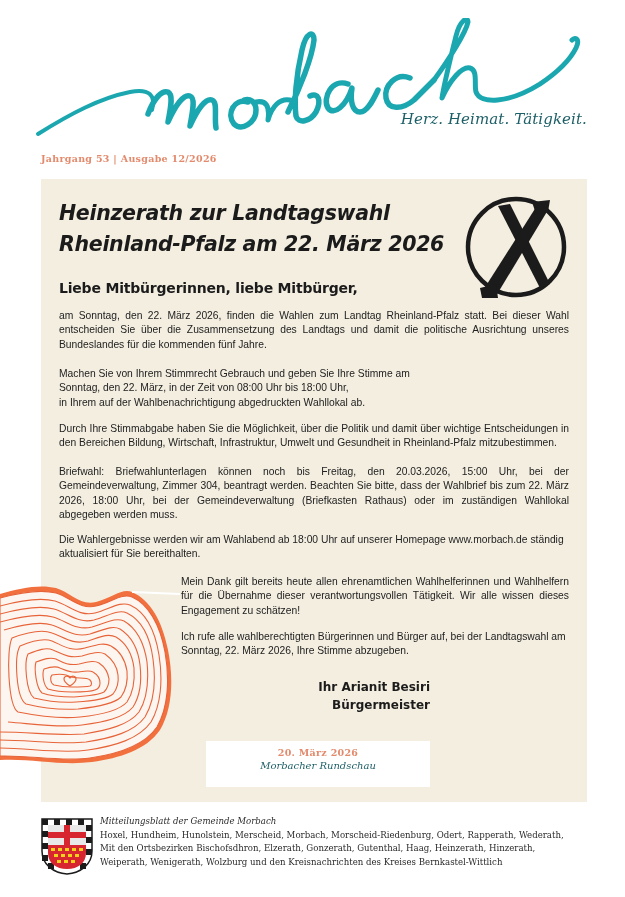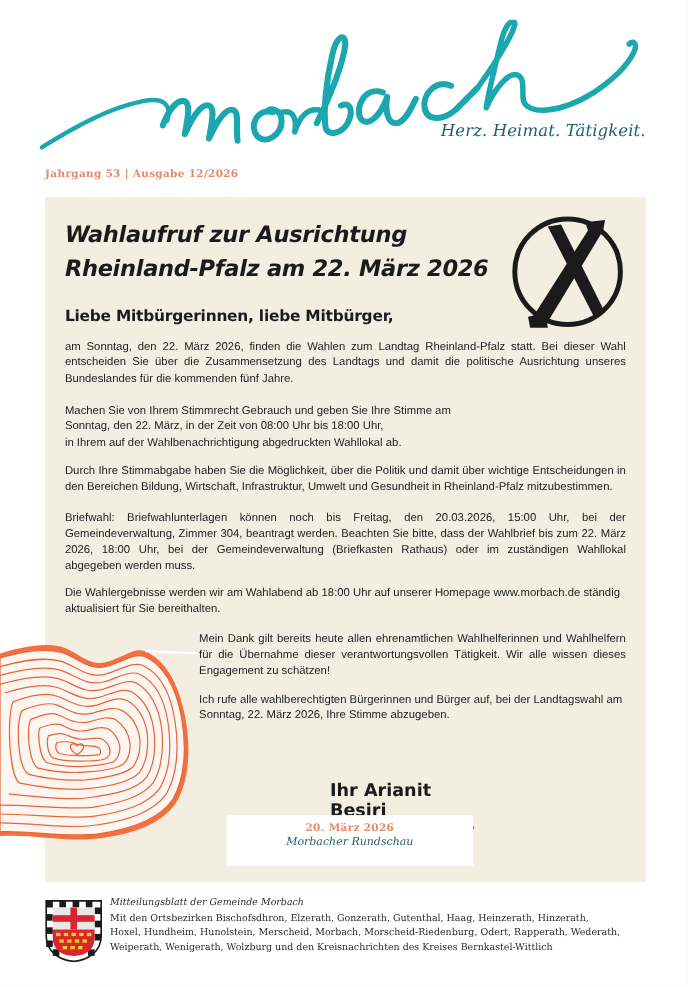--- a/index.html
+++ b/index.html
@@ -47,23 +47,23 @@
     .p2 { top: 367px; }
     .p3 { top: 422px; }
     .p4 { top: 465px; }
     .p5 { top: 533px; }
     .p6 { position: absolute; left: 181px; width: 388px; top: 575px; }
     .p7 { position: absolute; left: 181px; width: 388px; top: 630px; }
 
     .tree-rings { position: absolute; left: 0; top: 580px; width: 180px; height: 190px; }
 
     .signature {
-      position: absolute; left: 300px; top: 678px; width: 130px; text-align: left;
-      font-family: "DejaVu Sans", sans-serif; font-weight: bold; font-size: 16px;
-      line-height: 18px; color: #1b1b1b; margin-top: 32px;
+      position: absolute; left: 300px; top: 678px; width: 130px; text-align: right;
+      font-family: "DejaVu Sans", sans-serif; font-weight: bold; font-size: 12px;
+      line-height: 18px; color: #1b1b1b;
     }
 
     .date-box {
       position: absolute; left: 206px; top: 741px; width: 224px; height: 46px;
       background: #ffffff; text-align: center;
     }
     .date-box .date {
       font-family: "DejaVu Serif", serif; font-weight: bold; font-size: 9.5px;
       color: #e38a6c; margin-top: 6px; letter-spacing: 0.3px;
     }
@@ -105,21 +105,21 @@
       <path d="M404 62 C420 40 436 14 438 4 C438 -2 430 2 426 18 C420 42 414 66 412 80 C420 62 432 48 440 50 C448 52 444 66 446 74 C450 86 478 86 510 66 C528 54 540 42 546 30 C550 22 546 18 542 22" stroke-width="5"></path>
     </g>
   </svg>
 </div>
 <div class="tagline">Herz. Heimat. Tätigkeit.</div>
 <div class="meta-line">Jahrgang 53 | Ausgabe 12/2026</div>
 
 <div class="panel"></div>
 
 <div class="title">
-  <div>Wahlaufruf zur Ausrichtung</div>
+  <div>Heinzerath zur Landtagswahl</div>
   <div>Rheinland-Pfalz am 22. März 2026</div>
 </div>
 
 <svg class="ballot-icon" viewBox="0 0 110 110">
   <circle cx="54" cy="55" r="48" fill="none" stroke="#1b1b1b" stroke-width="4.5"></circle>
   <path d="M36 14 L48 12 L88 92 L78 96 Z" fill="#1b1b1b"></path>
   <path d="M76 12 L86 18 L34 104 L20 100 Z" fill="#1b1b1b"></path>
   <path d="M18 96 L34 92 L36 106 L20 106 Z" fill="#1b1b1b"></path>
   <path d="M70 10 L88 8 L86 20 L74 22 Z" fill="#1b1b1b"></path>
 </svg>
@@ -203,17 +203,17 @@
         <rect x="21" y="37" width="4" height="3"></rect>
         <rect x="28" y="37" width="4" height="3"></rect>
         <rect x="35" y="37" width="4" height="3"></rect>
       <rect x="17" y="43" width="4" height="3"></rect>
         <rect x="24" y="43" width="4" height="3"></rect>
         <rect x="31" y="43" width="4" height="3"></rect>
     </g>
   </svg>
   <div class="footer-text">
     <div class="f-title">Mitteilungsblatt der Gemeinde Morbach</div>
+    <div>Hoxel, Hundheim, Hunolstein, Merscheid, Morbach, Morscheid-Riedenburg, Odert, Rapperath, Wederath,</div>
     <div>Mit den Ortsbezirken Bischofsdhron, Elzerath, Gonzerath, Gutenthal, Haag, Heinzerath, Hinzerath,</div>
-    <div>Hoxel, Hundheim, Hunolstein, Merscheid, Morbach, Morscheid-Riedenburg, Odert, Rapperath, Wederath,</div>
     <div>Weiperath, Wenigerath, Wolzburg und den Kreisnachrichten des Kreises Bernkastel-Wittlich</div>
   </div>
 </div>
 
 </body></html>

